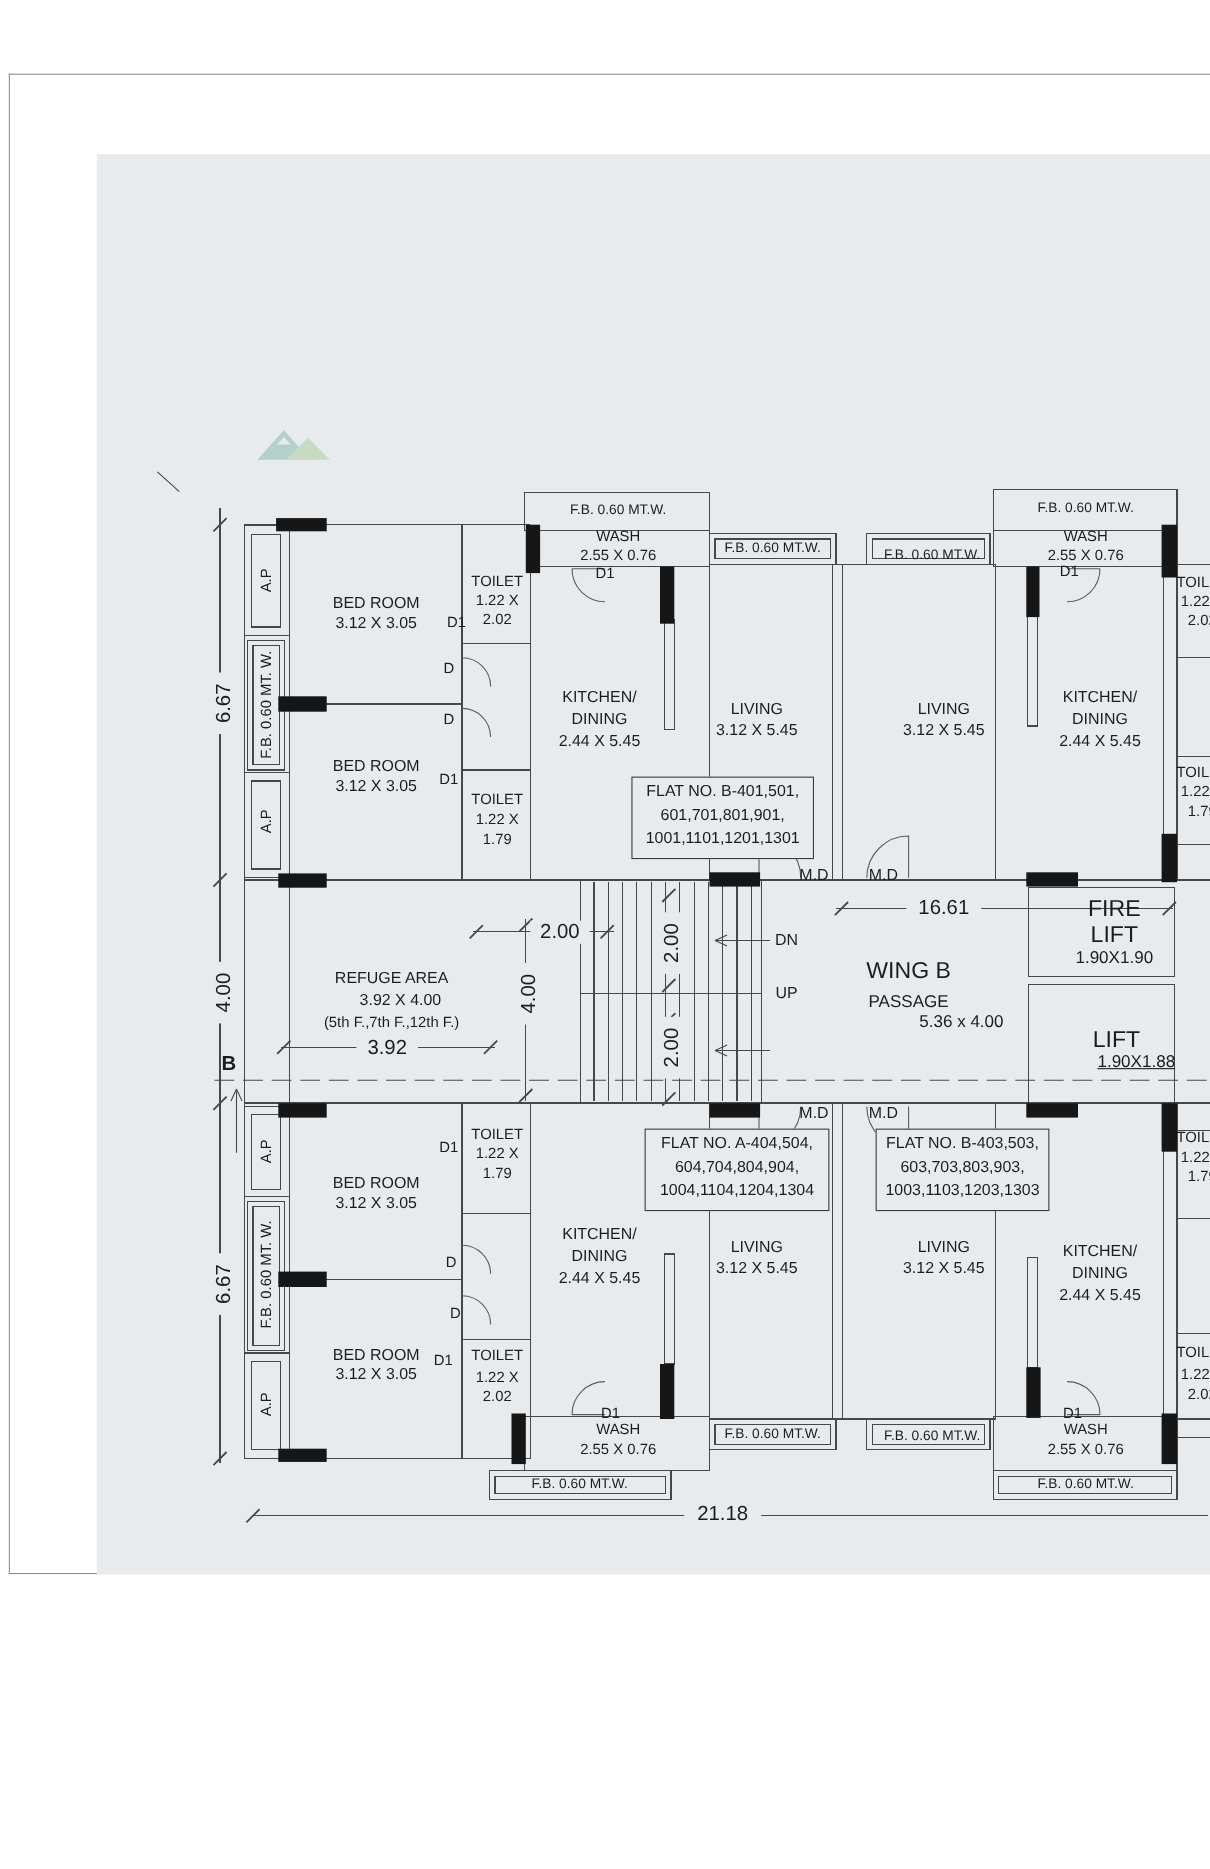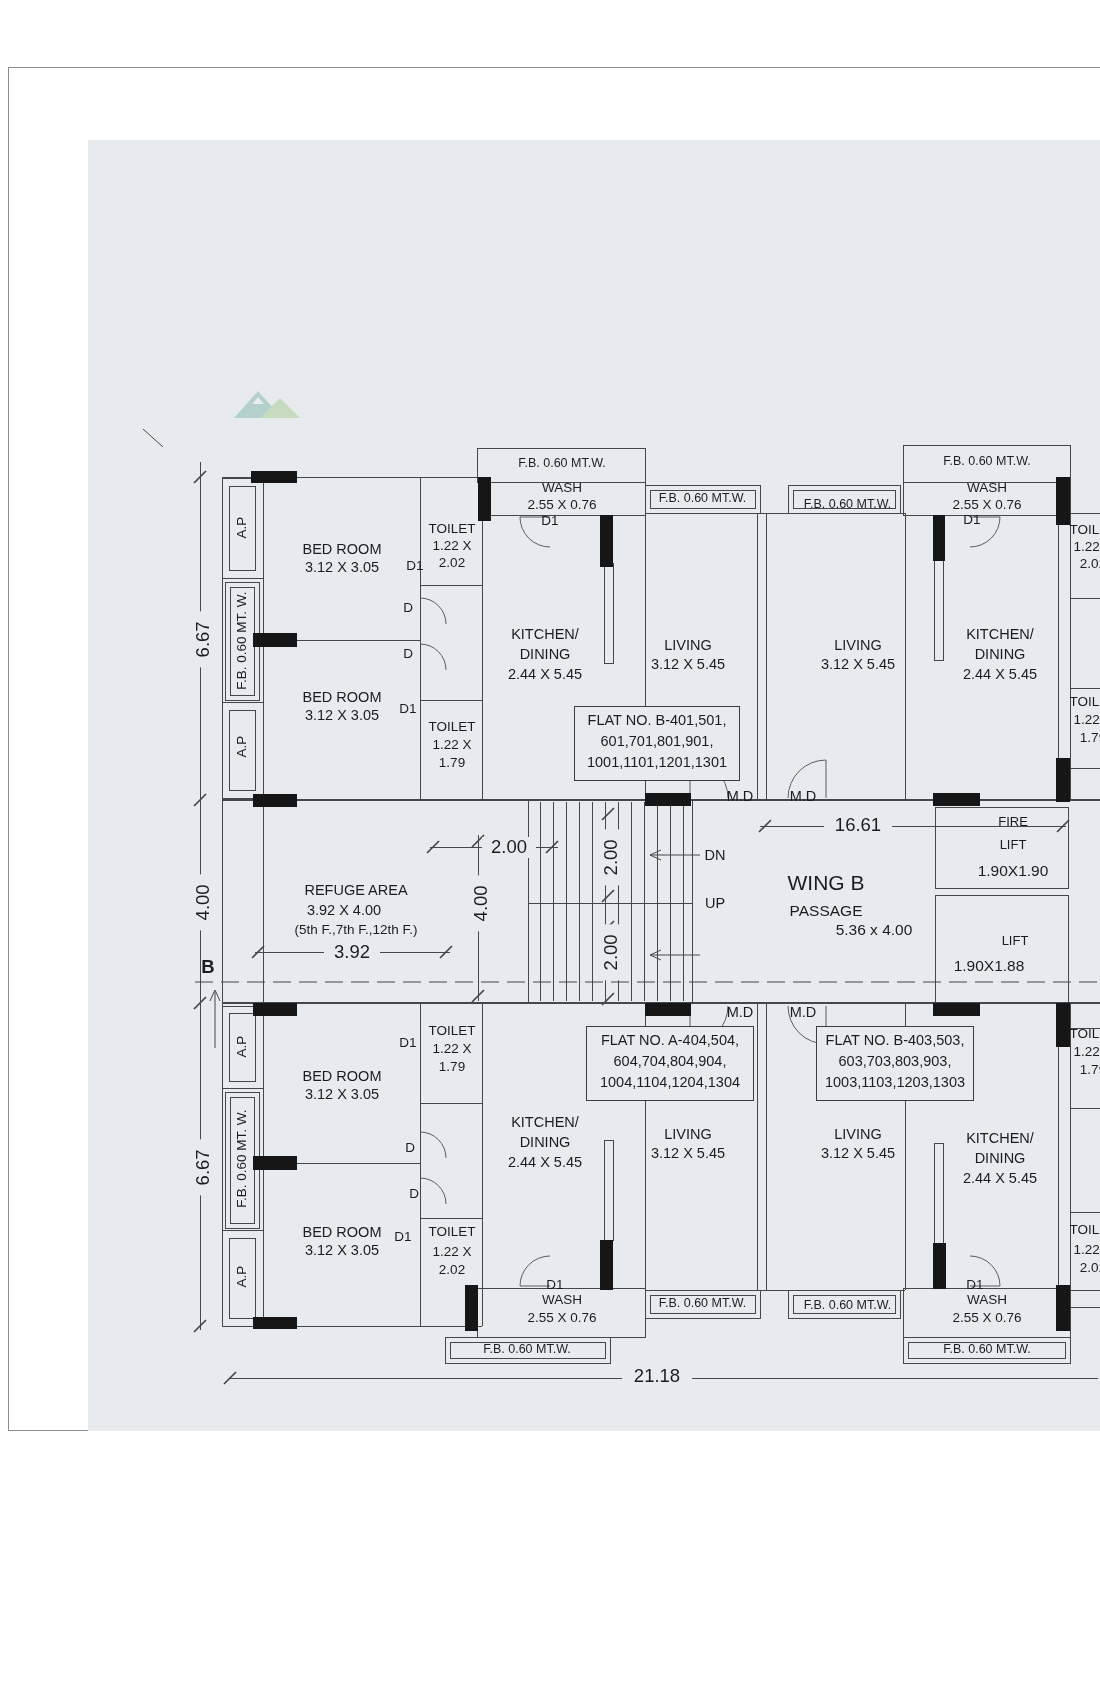--- a/index.html
+++ b/index.html
@@ -3,21 +3,21 @@
 <meta charset="utf-8">
 <style>
   html,body{margin:0;padding:0;background:#ffffff;}
   .page{position:relative;width:1100px;height:1699px;background:#ffffff;overflow:hidden;
         font-family:"Liberation Sans",sans-serif;}
   .frame{position:absolute;background:#8a8f94;}
   .paper{position:absolute;left:88px;top:140px;width:1012px;height:1291px;background:#e8ebee;}
   svg.plan{position:absolute;left:0;top:0;}
   .L{position:absolute;color:#1c1c1c;text-align:center;line-height:1.12;white-space:nowrap;}
   .s12{font-size:12.5px}.s13{font-size:13.5px}.s14{font-size:14.5px}.s15{font-size:15.5px}
-  .s16{font-size:13px}.s17{font-size:18.5px}.s20{font-size:21px}
+  .s16{font-size:21px}.s17{font-size:18.5px}.s20{font-size:21px}
   .rot{transform:rotate(-90deg);transform-origin:center center;}
   .bg{background:#e8ebee;padding:0 3px;}
   .b{font-weight:bold;}
   .fbox{position:absolute;border:1.2px solid #3a3d40;background:#e8ebee;text-align:center;
         font-size:14.5px;color:#1c1c1c;line-height:21px;padding-top:3px;}
   .wm-top{position:absolute;left:178px;top:394px;width:500px;font-size:64px;font-weight:bold;
           letter-spacing:1px;white-space:nowrap;
           background:linear-gradient(90deg,#df9595 0 9%,#8cbc8c 9% 17%,#df9595 17% 27%,
             #8eb2dc 27% 43%,#e6cc7a 43% 52%,#7ea6d8 52% 61%,#e8ab72 61% 70%,
             #d98f8f 70% 77%,#dcd07e 77% 85%,#8fbea0 85% 100%);
@@ -298,49 +298,49 @@
   </div>
 
   <div class="L s14" style="left:720px;top:788px;width:40px;">M.D</div>
   <div class="L s14" style="left:783px;top:788px;width:40px;">M.D</div>
 
   <div class="L s17 bg" style="left:824px;top:815px;width:62px;">16.61</div>
   <div class="L s16" style="left:987px;top:815px;width:52px;">FIRE</div>
   <div class="L s16" style="left:987px;top:838px;width:52px;">LIFT</div>
   <div class="L s15" style="left:972px;top:862px;width:82px;">1.90X1.90</div>
   <div class="L s16" style="left:989px;top:934px;width:52px;">LIFT</div>
-  <div class="L s15" style="left:948px;top:957px;width:82px;">1.90X1.88</div>
+  <div class="L s15" style="left:992px;top:957px;width:82px;text-decoration:underline;">1.90X1.88</div>
   <div class="L s20" style="left:778px;top:871px;width:96px;">WING B</div>
   <div class="L s15" style="left:783px;top:902px;width:86px;">PASSAGE</div>
   <div class="L s15" style="left:783px;top:921px;width:86px;margin-left:48px;">5.36 x 4.00</div>
   <div class="L s14" style="left:695px;top:847px;width:40px;">DN</div>
   <div class="L s14" style="left:695px;top:895px;width:40px;">UP</div>
   <div class="L s17 bg" style="left:482px;top:837px;width:48px;">2.00</div>
   <div class="L s17 bg rot" style="left:583px;top:847px;width:50px;">2.00</div>
   <div class="L s17 bg rot" style="left:583px;top:942px;width:50px;">2.00</div>
   <div class="L s17 bg rot" style="left:453px;top:893px;width:50px;">4.00</div>
   <div class="L s14" style="left:286px;top:882px;width:140px;">REFUGE AREA</div>
-  <div class="L s14" style="left:274px;top:902px;width:140px;">3.92 X 4.00</div>
+  <div class="L s14" style="left:294px;top:902px;width:140px;">3.92 X 4.00</div>
   <div class="L s13" style="left:271px;top:922px;width:170px;">(5th F.,7th F.,12th F.)</div>
   <div class="L s17 bg" style="left:324px;top:942px;width:50px;">3.92</div>
   <div class="L s17 b" style="left:196px;top:957px;width:24px;">B</div>
 
   <div class="L s17 bg rot" style="left:175px;top:629px;width:50px;">6.67</div>
   <div class="L s17 bg rot" style="left:175px;top:892px;width:50px;">4.00</div>
   <div class="L s17 bg rot" style="left:175px;top:1157px;width:50px;">6.67</div>
 
   <div class="L s14" style="left:720px;top:1004px;width:40px;">M.D</div>
   <div class="L s14" style="left:783px;top:1004px;width:40px;">M.D</div>
 
   <div class="fbox" style="left:586px;top:1026px;width:166px;height:70px;">
     <div>FLAT NO. A-404,504,</div>
     <div>604,704,804,904,</div>
     <div>1004,1104,1204,1304</div>
   </div>
-  <div class="fbox" style="left:796px;top:1026px;width:156px;height:70px;margin-left:20px;">
+  <div class="fbox" style="left:796px;top:1026px;width:156px;height:70px;">
     <div>FLAT NO. B-403,503,</div>
     <div>603,703,803,903,</div>
     <div>1003,1103,1203,1303</div>
   </div>
 
   <div class="L s13" style="left:423px;top:1023px;width:58px;">TOILET</div>
   <div class="L s13" style="left:423px;top:1041px;width:58px;">1.22 X</div>
   <div class="L s13" style="left:423px;top:1059px;width:58px;">1.79</div>
   <div class="L s13" style="left:393px;top:1035px;width:30px;">D1</div>
   <div class="L s14" style="left:292px;top:1068px;width:100px;">BED ROOM</div>

